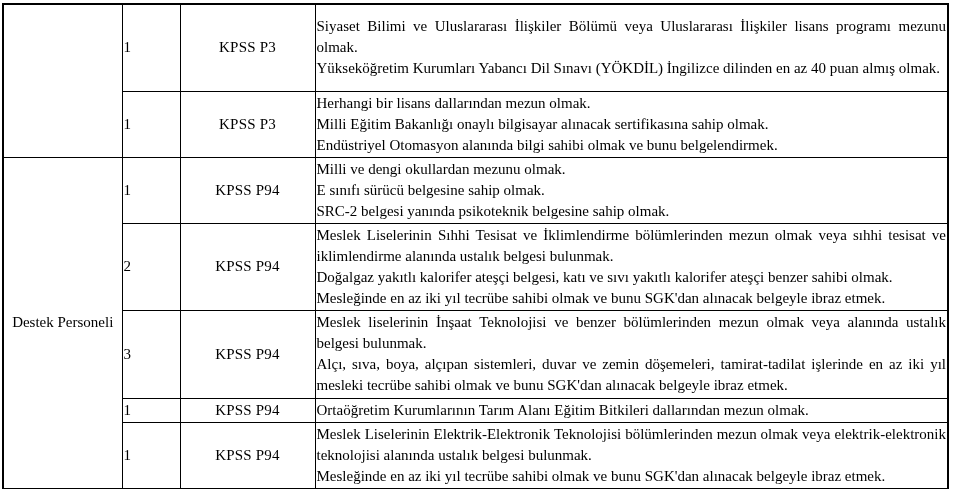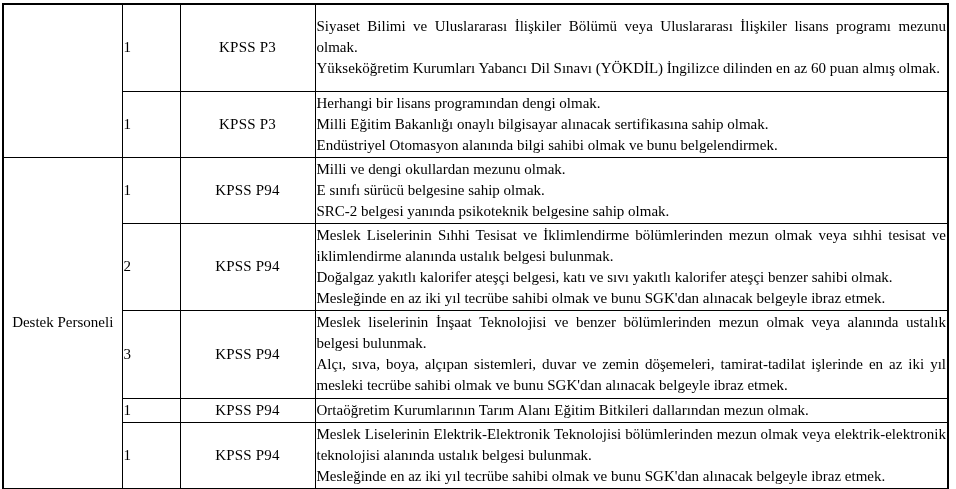--- a/index.html
+++ b/index.html
@@ -68,28 +68,28 @@
       <col style="width:135px">
       <col>
     </colgroup>
     <tbody>
       <tr style="height:87px">
         <td class="cat" rowspan="2"></td>
         <td class="cnt">1</td>
         <td class="kpss">KPSS P3</td>
         <td class="req">
           <div class="line">Siyaset Bilimi ve Uluslararası İlişkiler Bölümü veya Uluslararası İlişkiler lisans programı mezunu olmak.</div>
-          <div class="line">Yükseköğretim Kurumları Yabancı Dil Sınavı  (YÖKDİL) İngilizce dilinden en az 60 puan almış olmak.</div>
+          <div class="line">Yükseköğretim Kurumları Yabancı Dil Sınavı  (YÖKDİL) İngilizce dilinden en az 40 puan almış olmak.</div>
         </td>
       </tr>
       <tr style="height:64px">
         <td class="cnt">1</td>
         <td class="kpss">KPSS P3</td>
         <td class="req">
-          <div class="line">Herhangi bir lisans programından dengi olmak.</div>
+          <div class="line">Herhangi bir lisans dallarından mezun olmak.</div>
           <div class="line">Milli Eğitim Bakanlığı onaylı bilgisayar alınacak sertifikasına sahip olmak.</div>
           <div class="line">Endüstriyel Otomasyon alanında bilgi sahibi olmak ve bunu belgelendirmek.</div>
         </td>
       </tr>
       <tr style="height:62px">
         <td class="cat" rowspan="5">Destek Personeli</td>
         <td class="cnt">1</td>
         <td class="kpss">KPSS P94</td>
         <td class="req">
           <div class="line">Milli ve dengi okullardan mezunu olmak.</div>

